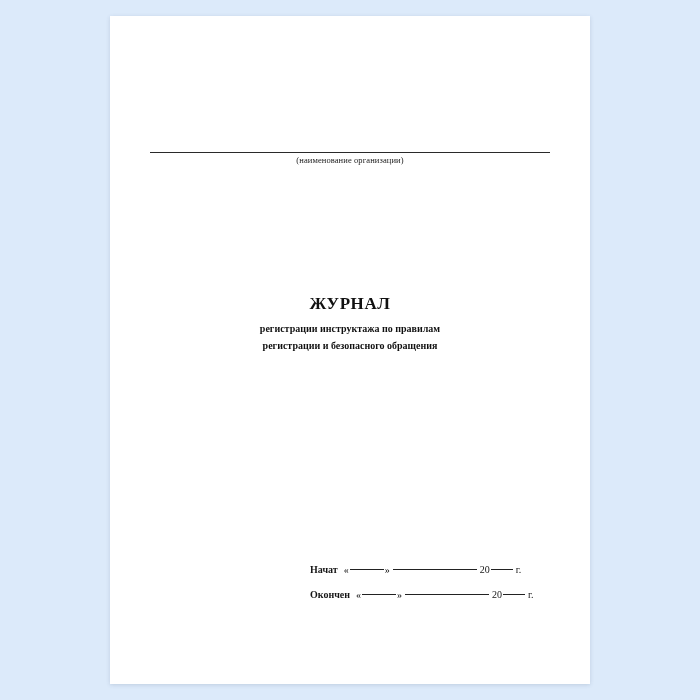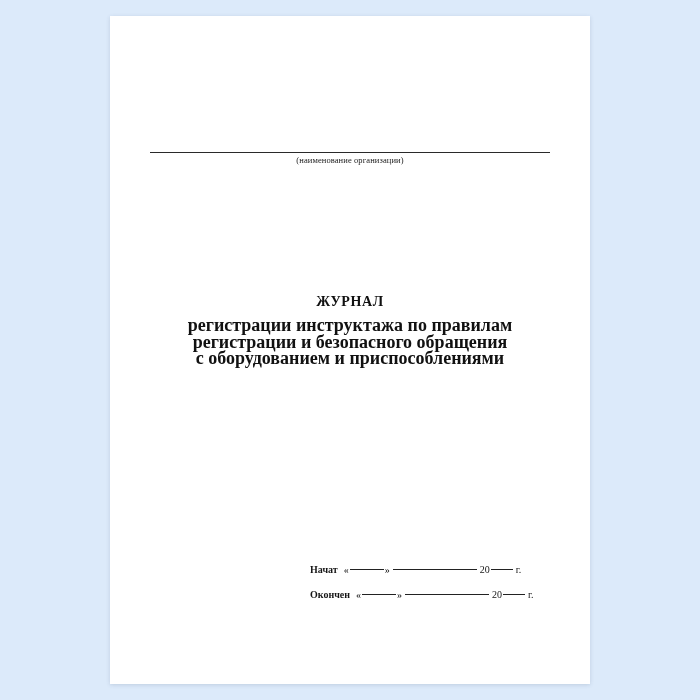--- a/index.html
+++ b/index.html
@@ -48,26 +48,26 @@
   .title-block {
     position: absolute;
     left: 30px;
     top: 278px;
     width: 420px;
     text-align: center;
     font-weight: bold;
     color: #111111;
   }
   .title-main {
-    font-size: 14px;
+    font-size: 17px;
     letter-spacing: 0.6px;
     margin-bottom: 7px;
   }
   .title-sub {
-    font-size: 18px;
+    font-size: 10px;
     line-height: 16.5px;
   }
   .footer-block {
     position: absolute;
     left: 200px;
     top: 548px;
     width: 260px;
     font-size: 10px;
     color: #151515;
   }
@@ -115,21 +115,20 @@
     <div class="org-block">
       <div class="org-line"></div>
       <div class="org-caption">(наименование организации)</div>
     </div>
 
     <div class="title-block">
       <div class="title-main">ЖУРНАЛ</div>
       <div class="title-sub">
         <div>регистрации инструктажа по правилам</div>
         <div>регистрации и безопасного обращения</div>
-        <div>с оборудованием и приспособлениями</div>
       </div>
     </div>
 
     <div class="footer-block">
       <div class="footer-row">
         <span class="footer-label">Начат</span>
         <span class="q-open">«</span>
         <span class="blank-short"></span>
         <span class="q-close">»</span>
         <span class="blank-long"></span>

